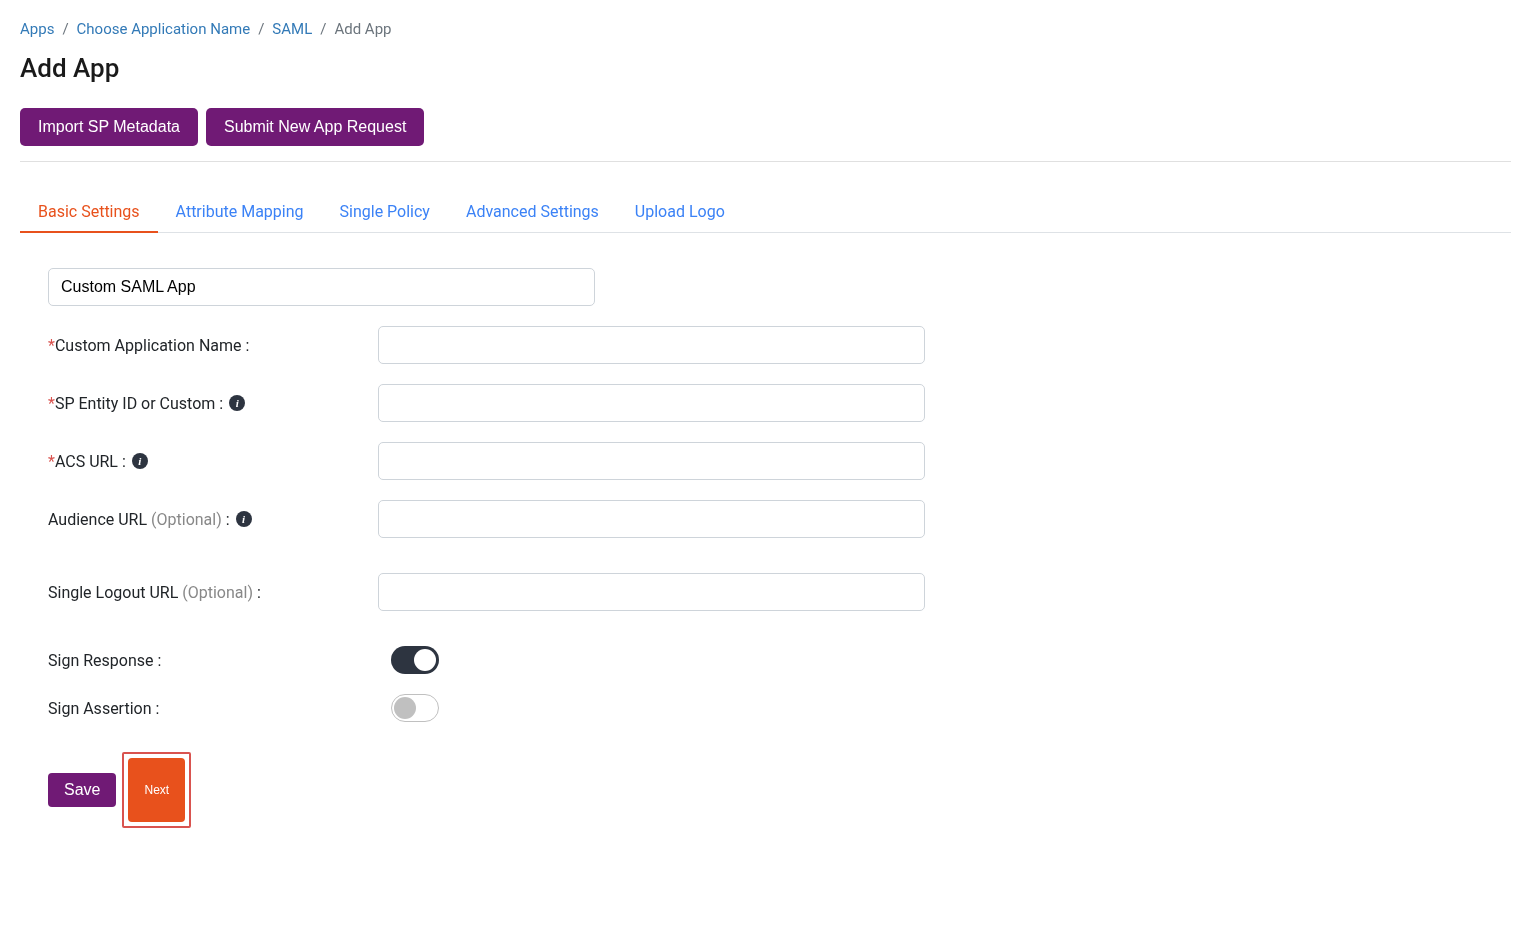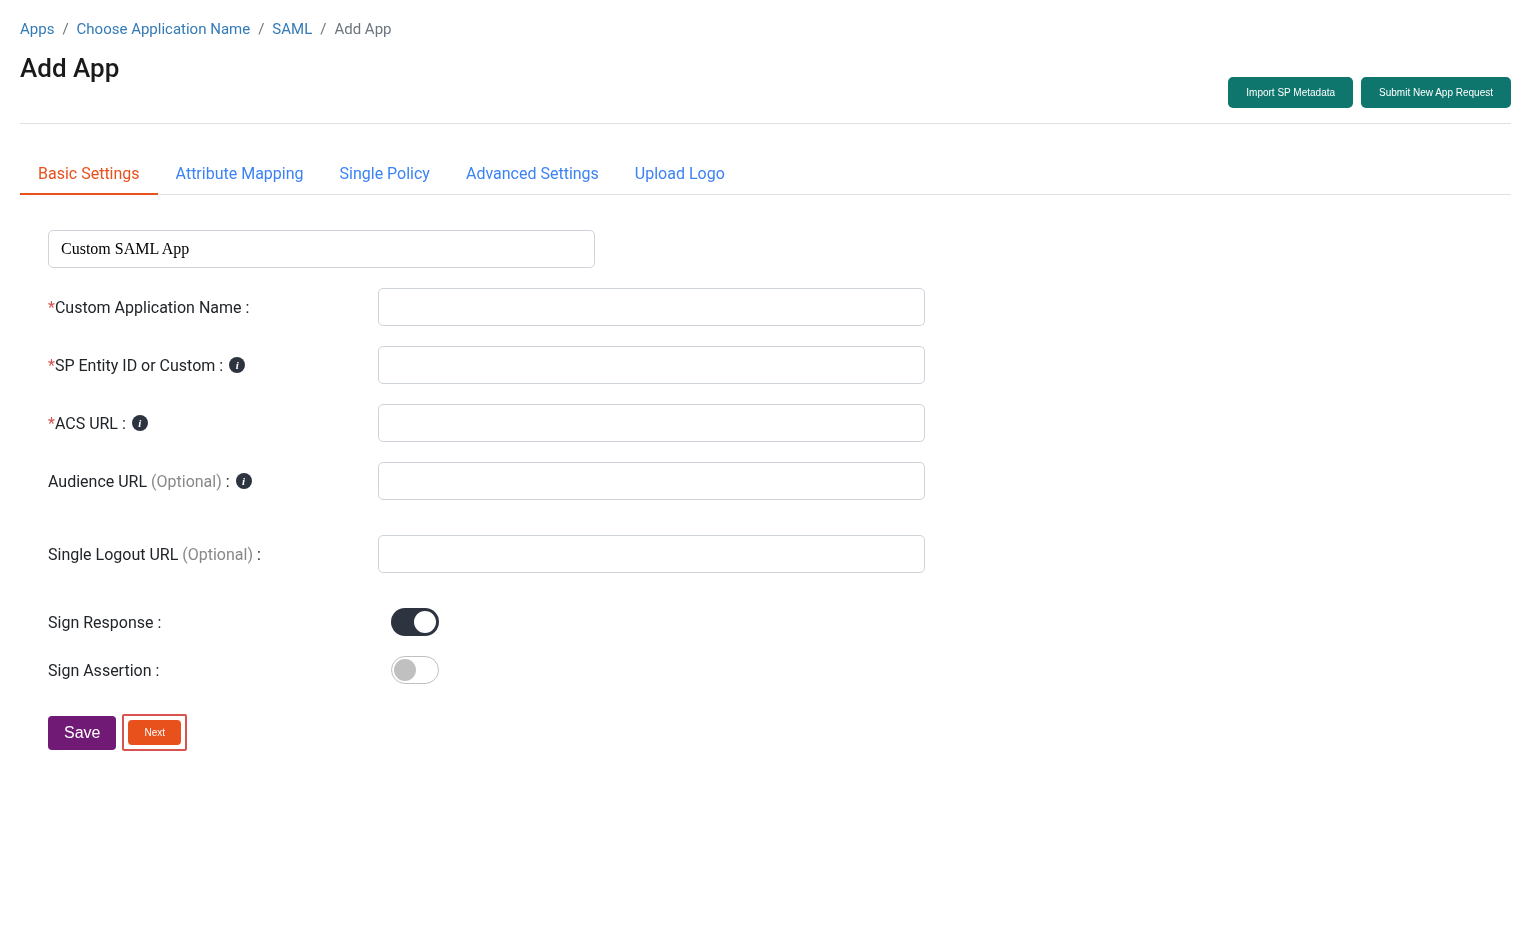--- a/index.html
+++ b/index.html
@@ -9,22 +9,23 @@
     }
     body {
       font-family: -apple-system, BlinkMacSystemFont, "Segoe UI", Roboto, "Helvetica Neue", Arial, sans-serif;
       background-color: #fff;
       color: #212529;
       padding: 20px;
     }
     .header-row {
       display: flex;
       justify-content: space-between;
-      align-items: flex-end;
+      align-items: flex-start;
       margin-bottom: 15px;
+      flex-direction: column;
     }
     .breadcrumb {
       display: flex;
       align-items: center;
       font-size: 15px;
       margin-bottom: 15px;
     }
     .breadcrumb a {
       color: #337ab7;
       text-decoration: none;
@@ -34,25 +35,25 @@
       color: #6c757d;
     }
     .breadcrumb .current {
       color: #6c757d;
     }
     .header-buttons {
       display: flex;
       gap: 8px;
     }
     .btn-primary {
-      background-color: #0f766e;
+      background-color: #701a75;
       color: #fff;
       border: none;
       padding: 10px 18px;
-      font-size: 10px;
+      font-size: 16px;
       border-radius: 5px;
       cursor: pointer;
     }
     .page-title {
       font-size: 26px;
       font-weight: 500;
       color: #1a1a1a;
       margin-bottom: 25px;
     }
     hr.divider {
@@ -116,21 +117,20 @@
       margin-left: 6px;
       font-family: Georgia, serif;
     }
     .form-input {
       width: 547px;
       padding: 9px 12px;
       font-size: 16px;
       border: 1px solid #ced4da;
       border-radius: 5px;
       background-color: #fff;
-      font-family: Liberation Serif, serif;
     }
     .toggle-container {
       display: flex;
       align-items: center;
     }
     .toggle {
       position: relative;
       display: inline-block;
       width: 48px;
       height: 28px;
@@ -188,22 +188,22 @@
       border: 2px solid #d9534f;
       padding: 4px;
       margin-left: 6px;
       border-radius: 2px;
       display: inline-flex;
     }
     .btn-next {
       background-color: #e8511c;
       color: #fff;
       border: none;
-      padding: 7px 16px;
-      font-size: 10px;
+      padding: 25px 16px;
+      font-size: 12px;
       border-radius: 4px;
       cursor: pointer;
     }
   </style>
 </head>
 <body>
 
 <div class="header-row">
   <div>
     <nav class="breadcrumb">

